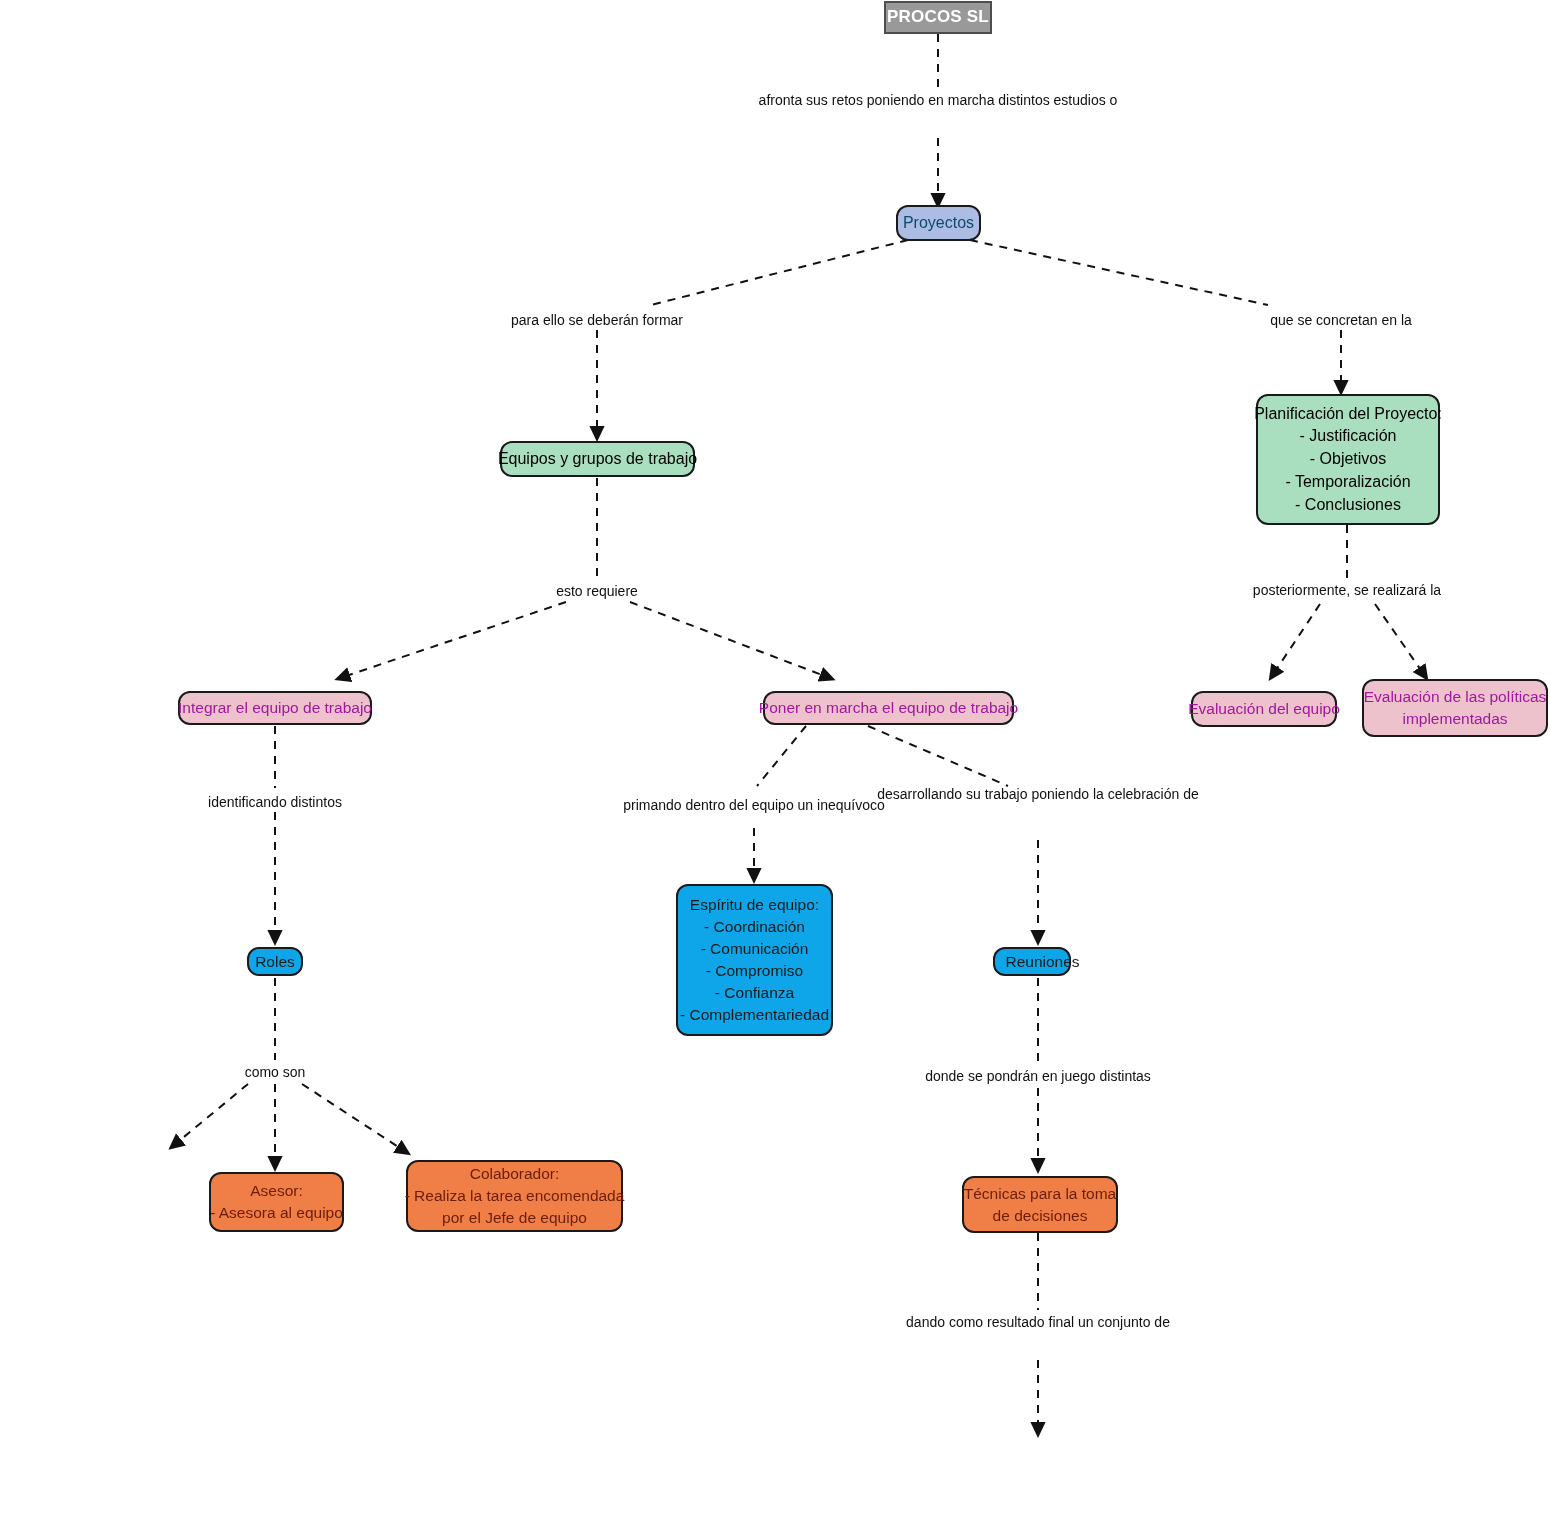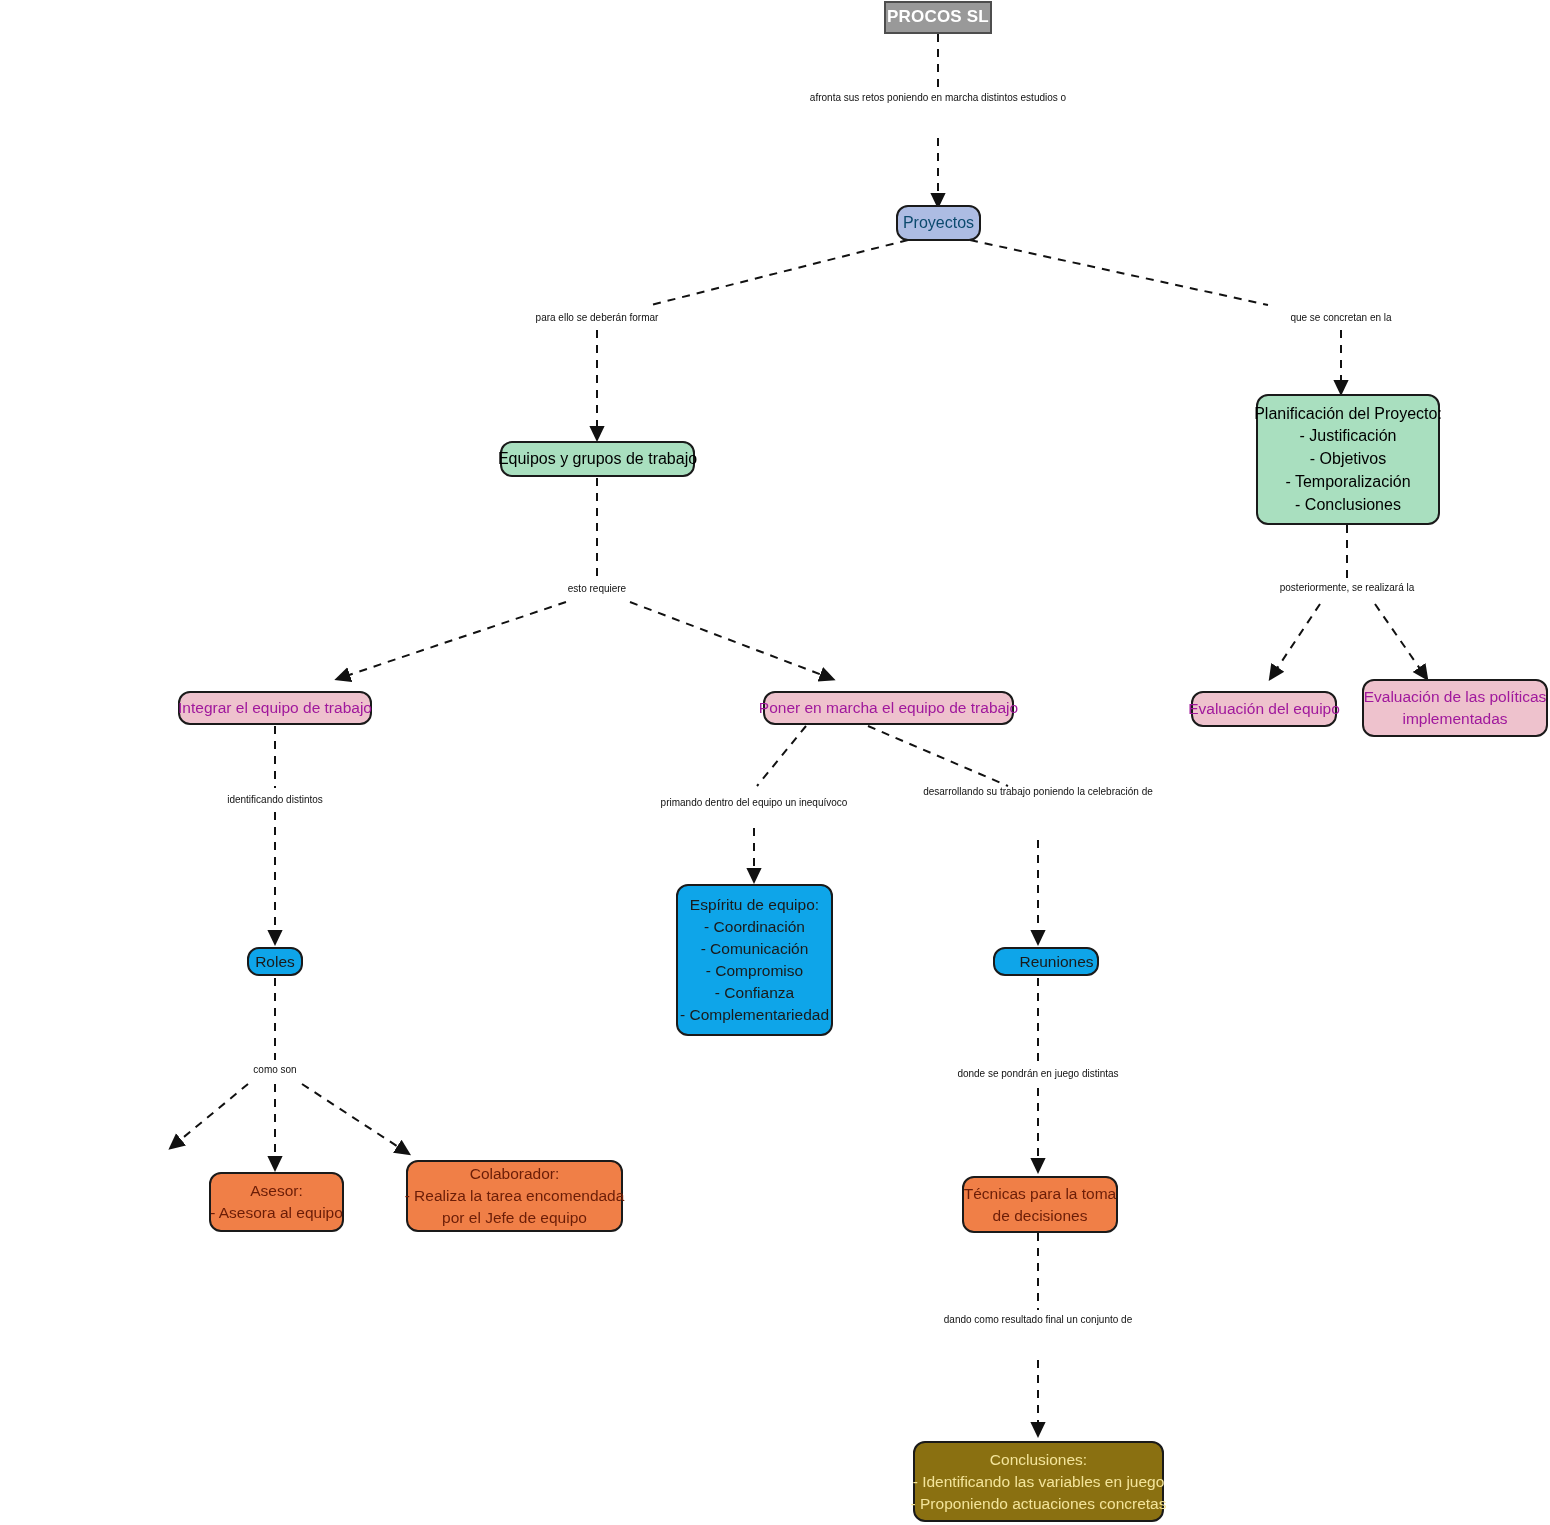--- a/index.html
+++ b/index.html
@@ -72,21 +72,21 @@
     color: #6b1d07;
     font-size: 15.5px;
   }
   .node-olive {
     background: #8a7011;
     color: #f3e49a;
     font-size: 15.5px;
   }
   .elabel {
     position: absolute;
-    font-size: 10px;
+    font-size: 14px;
     color: #101010;
     text-align: center;
     line-height: 1.5;
     white-space: nowrap;
     transform: translateX(-50%);
   }
 </style>
 </head>
 <body>
 
@@ -181,46 +181,41 @@
 
   <div class="node node-yellow" style="left:676px; top:884px; width:157px; height:152px;">
     <span class="line">Espíritu de equipo:</span>
     <span class="line">- Coordinación</span>
     <span class="line">- Comunicación</span>
     <span class="line">- Compromiso</span>
     <span class="line">- Confianza</span>
     <span class="line">- Complementariedad</span>
   </div>
 
-  <div class="node node-yellow" style="left:993px; top:947px; width:106px; height:29px;padding-left:21px;">
+  <div class="node node-yellow" style="left:993px; top:947px; width:78px; height:29px;padding-left:21px;">
     <span class="line">Reuniones</span>
   </div>
 
 
   <div class="node node-orange" style="left:209px; top:1172px; width:135px; height:60px;">
     <span class="line">Asesor:</span>
     <span class="line">- Asesora al equipo</span>
   </div>
 
   <div class="node node-orange" style="left:378px; top:1160px; width:217px; height:72px;margin-left:28px;">
     <span class="line">Colaborador:</span>
     <span class="line">- Realiza la tarea encomendada</span>
     <span class="line">por el Jefe de equipo</span>
   </div>
 
   <div class="node node-orange" style="left:962px; top:1176px; width:156px; height:57px;">
     <span class="line">Técnicas para la toma</span>
     <span class="line">de decisiones</span>
   </div>
 
-  <div class="node node-olive" style="left:913px; top:1441px; width:251px; height:81px;">
-    <span class="line">Conclusiones:</span>
-    <span class="line">- Identificando las variables en juego</span>
-    <span class="line">- Proponiendo actuaciones concretas</span>
-  </div>
 
   <div class="elabel" style="left:938px; top:90px;">
     <span class="line">afronta sus retos poniendo en marcha</span>
     <span class="line">distintos estudios o</span>
   </div>
 
   <div class="elabel" style="left:597px; top:310px;">
     <span class="line">para ello se deberán formar</span>
   </div>
 

